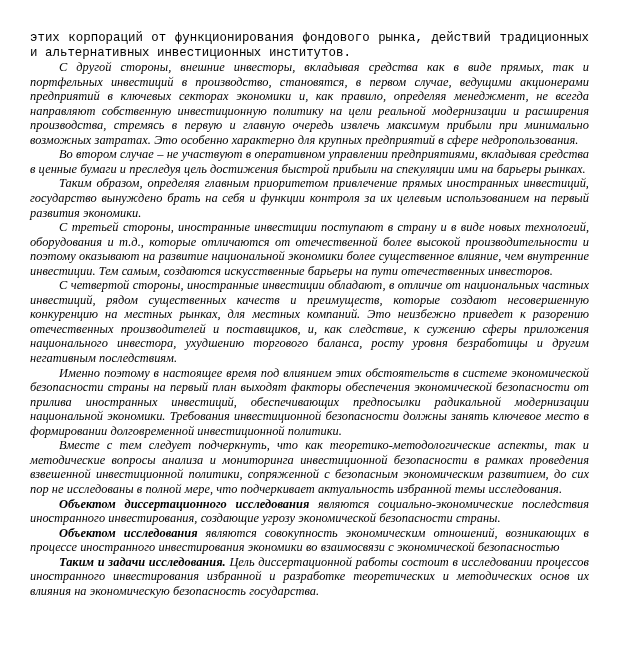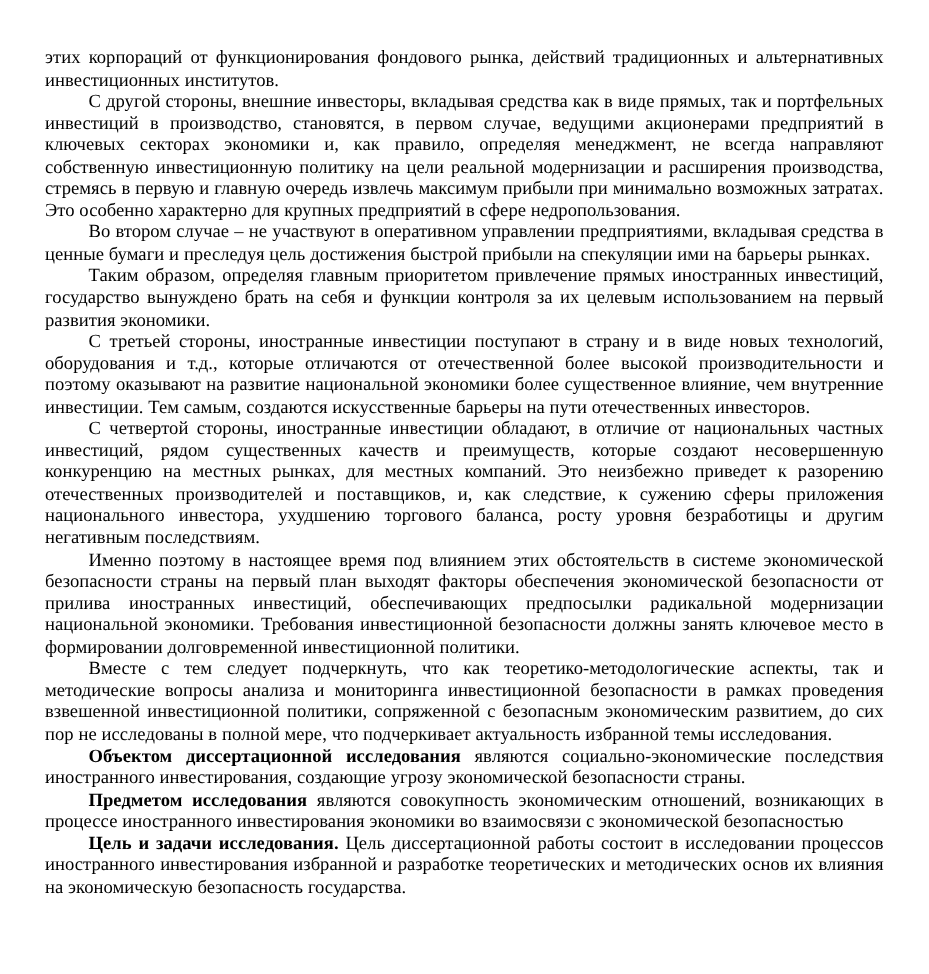--- a/index.html
+++ b/index.html
@@ -35,23 +35,25 @@
     line-height: 14.55px;
     text-align: justify;
     text-justify: inter-word;
     letter-spacing: 0.02px;
     word-spacing: 0.1px;
     hyphens: manual;
     -webkit-hyphens: manual;
   }
   p.indent {
     text-indent: 29px;
+    font-style: italic;
   }
   p.noindent {
     text-indent: 0;
+    font-family: Liberation Mono, monospace;
   }
   p.para b {
     font-weight: bold;
   }
   
   .text-block p.para:last-child {
     text-align: justify;
   }
 </style>
 </head>
@@ -86,25 +88,25 @@
 
     <p class="para indent">
       <span>Именно поэтому в настоящее время под влиянием этих обстоятельств в системе экономической безопасности страны на первый план выходят факторы обеспечения экономической безопасности от прилива иностранных инвестиций, обеспечивающих предпосылки радикальной модернизации национальной экономики. Требования инвестиционной безопасности должны занять ключевое место в формировании долговременной инвестиционной политики.</span>
     </p>
 
     <p class="para indent">
       <span>Вместе с тем следует подчеркнуть, что как теоретико-методологические аспекты, так и методические вопросы анализа и мониторинга инвестиционной безопасности в рамках проведения взвешенной инвестиционной политики, сопряженной с безопасным экономическим развитием, до сих пор не исследованы в полной мере, что подчеркивает актуальность избранной темы исследования.</span>
     </p>
 
     <p class="para indent">
-      <b>Объектом диссертационной исследования</b><span> являются социально-экономические последствия иностранного инвестирования, создающие угрозу экономической безопасности страны.</span>
+      <b>Объектом диссертационного исследования</b><span> являются социально-экономические последствия иностранного инвестирования, создающие угрозу экономической безопасности страны.</span>
     </p>
 
     <p class="para indent">
-      <b>Предметом исследования</b><span> являются совокупность экономическим отношений, возникающих в процессе иностранного инвестирования экономики во взаимосвязи с экономической безопасностью</span>
+      <b>Объектом исследования</b><span> являются совокупность экономическим отношений, возникающих в процессе иностранного инвестирования экономики во взаимосвязи с экономической безопасностью</span>
     </p>
 
     <p class="para indent">
-      <b>Цель и задачи исследования.</b><span> Цель диссертационной работы состоит в исследовании процессов иностранного инвестирования избранной и разработке теоретических и методических основ их влияния на экономическую безопасность государства.</span>
+      <b>Таким и задачи исследования.</b><span> Цель диссертационной работы состоит в исследовании процессов иностранного инвестирования избранной и разработке теоретических и методических основ их влияния на экономическую безопасность государства.</span>
     </p>
 
   </div>
 </div>
 
 </body></html>

